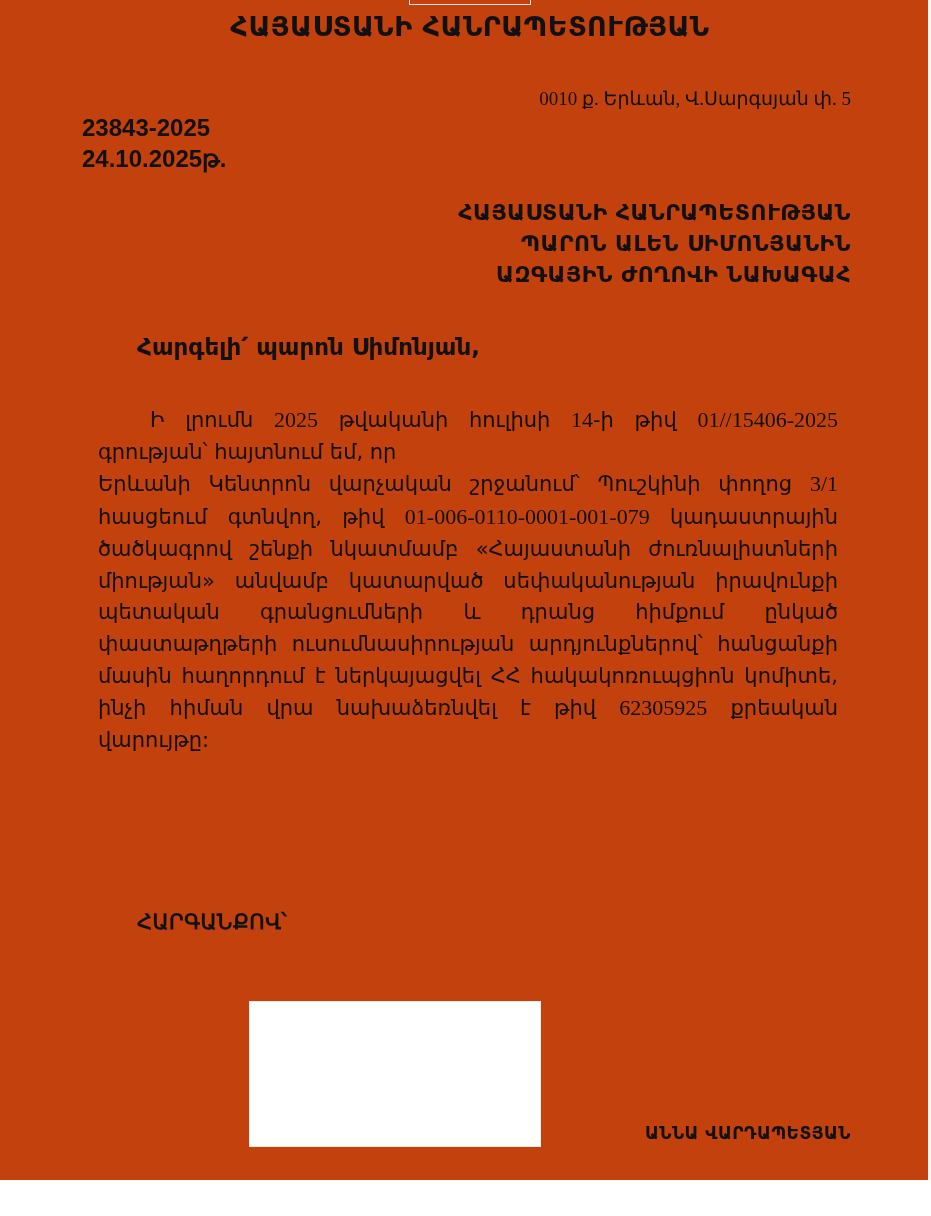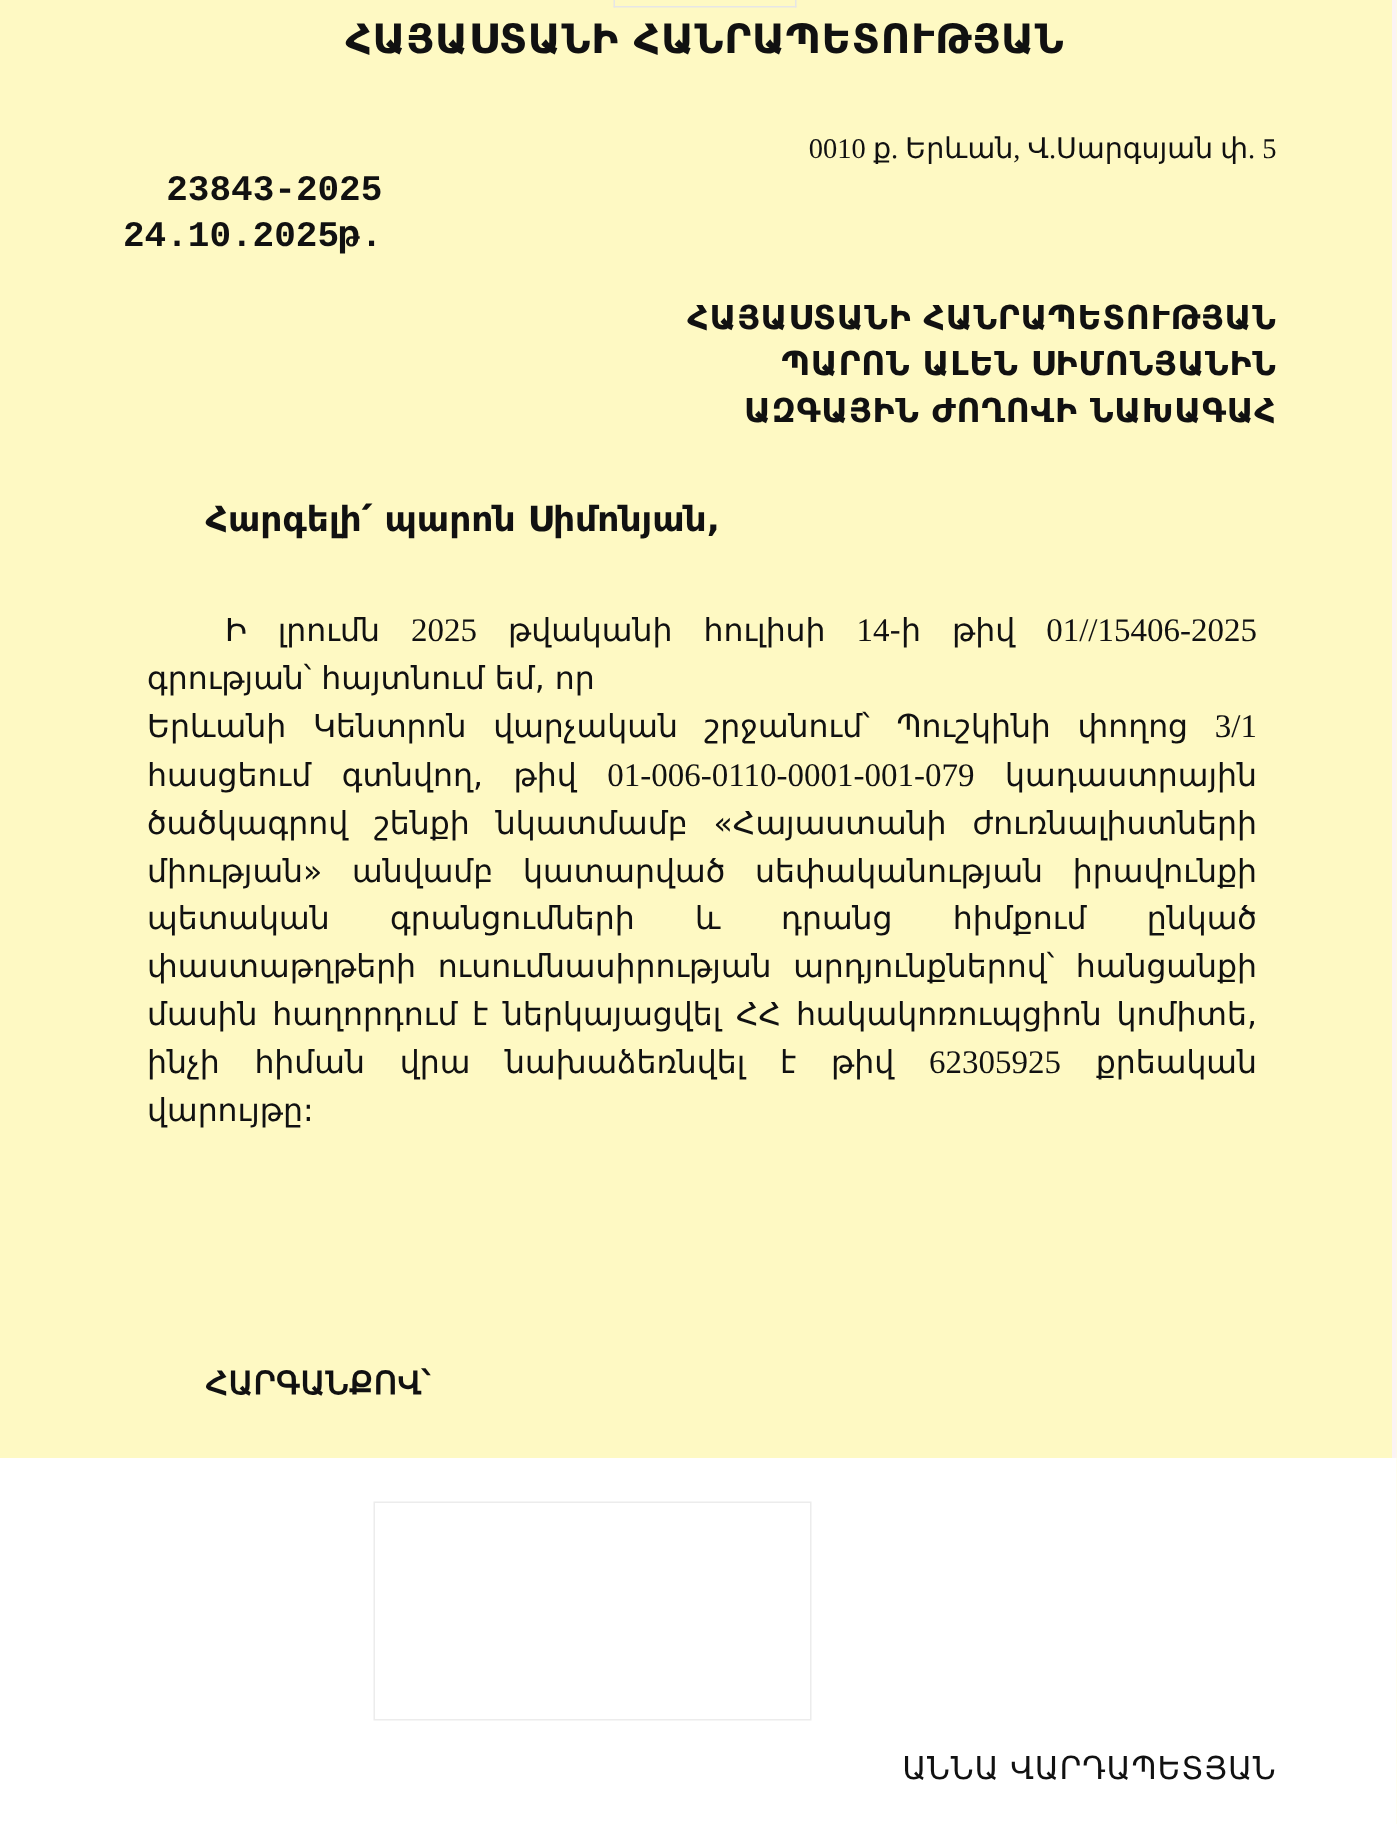--- a/index.html
+++ b/index.html
@@ -1,32 +1,32 @@
 <!DOCTYPE html>
 <html><head>
   <meta charset="utf-8">
   <style>
     html, body { margin: 0; padding: 0; background: #ffffff; }
     body { width: 931px; height: 1216px; position: relative; overflow: hidden; color: #111; }
-    .page { position: absolute; left: 0; top: 0; width: 928px; height: 972px; background: #fef9c3; border-right: 3px solid #fbf3f4; }
+    .page { position: absolute; left: 0; top: 0; width: 928px; height: 1180px; background: #c2410c; border-right: 3px solid #fbf3f4; }
     .top-box { position: absolute; left: 409px; top: 0; width: 120px; height: 4px; border: 1px solid #e6e6e6; border-top: none; }
     .org { position: absolute; left: 150px; width: 640px; text-align: center; font-family: "DejaVu Sans", sans-serif; font-weight: bold; font-size: 27px; line-height: 34px; letter-spacing: 0.5px; }
     .org1 { top: 10px; }
     .org2 { top: 45px; }
     .address { position: absolute; right: 77px; top: 87px; font-family: "Liberation Serif", serif; font-size: 19px; }
-    .ref { position: absolute; left: 82px; top: 112px; font-family: Liberation Mono, monospace; font-weight: bold; font-size: 24px; line-height: 31px; text-align: right; }
+    .ref { position: absolute; left: 82px; top: 112px; font-family: Liberation Sans, sans-serif; font-weight: bold; font-size: 24px; line-height: 31px; }
     .addressee { position: absolute; right: 77px; top: 197px; text-align: right; font-family: "DejaVu Sans", sans-serif; font-weight: bold; font-size: 22px; line-height: 31px; letter-spacing: 0.5px; }
     .greeting { position: absolute; left: 137px; top: 334px; font-family: "DejaVu Sans", sans-serif; font-weight: bold; font-size: 23px; text-align: right; }
     .body { position: absolute; left: 82px; top: 388px; width: 772px; font-family: "DejaVu Sans", sans-serif; font-size: 21px; line-height: 31.7px; text-align: justify; }
     .body p { margin: 16px; }
     .body .indent { text-indent: 52px; }
     .num { font-family: "Liberation Serif", serif; font-size: 22px; }
     .closing { position: absolute; left: 137px; top: 910px; font-family: Liberation Sans, sans-serif; font-weight: bold; font-size: 21px; letter-spacing: 0.5px; }
     .sig-box { position: absolute; left: 249px; top: 1001px; width: 290px; height: 144px; border: 1px solid #ececec; background: #fff; }
-    .signer { position: absolute; right: 77px; top: 1123px; font-family: "DejaVu Sans", sans-serif; font-weight: normal; font-size: 21px; letter-spacing: 0.5px; margin-top: 44px; }
+    .signer { position: absolute; right: 77px; top: 1123px; font-family: "DejaVu Sans", sans-serif; font-weight: bold; font-size: 17px; letter-spacing: 0.5px; }
   </style>
 </head>
 <body>
 
 <div class="page">
   <div class="top-box"></div>
 
   <div class="org org1">ՀԱՅԱՍՏԱՆԻ ՀԱՆՐԱՊԵՏՈՒԹՅԱՆ</div>
   <div class="address">0010 ք. Երևան, Վ.Սարգսյան փ. 5</div>
 

